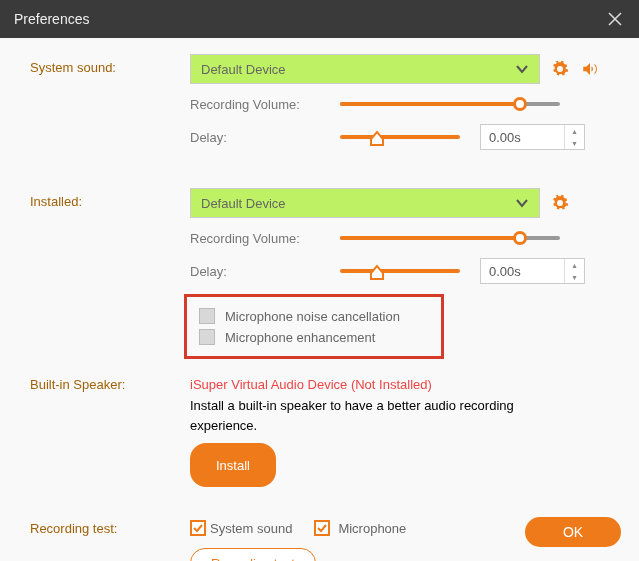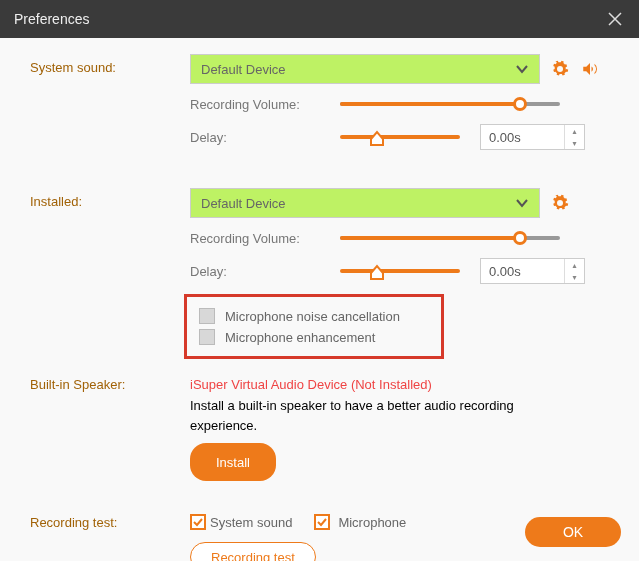--- a/index.html
+++ b/index.html
@@ -128,21 +128,21 @@
   .chkbox {
     width:16px;height:16px; border:1px solid #bbb; background:#d8d8d8;
     cursor:pointer;
   }
   .chkbox.checked {
     border:2px solid #ee7a1a; background:#fff; display:flex; align-items:center; justify-content:center;
   }
   .chkbox.checked svg { display:block;}
   .install-btn {
     background:#ee7a1a; color:#fff; border:none; border-radius:16px;
-    height:38px; padding:0 26px; cursor:pointer; font-size:13px;
+    height:44px; padding:0 26px; cursor:pointer; font-size:13px;
     margin-top:8px;
   }
   .rec-btn {
     background:#fff; color:#ee7a1a; border:1.5px solid #ee7a1a; border-radius:16px;
     height:30px; padding:0 20px; cursor:pointer; font-size:13px;
   }
   .footer {
     position:absolute; bottom:14px; right:18px;
   }
   .ok-btn {

